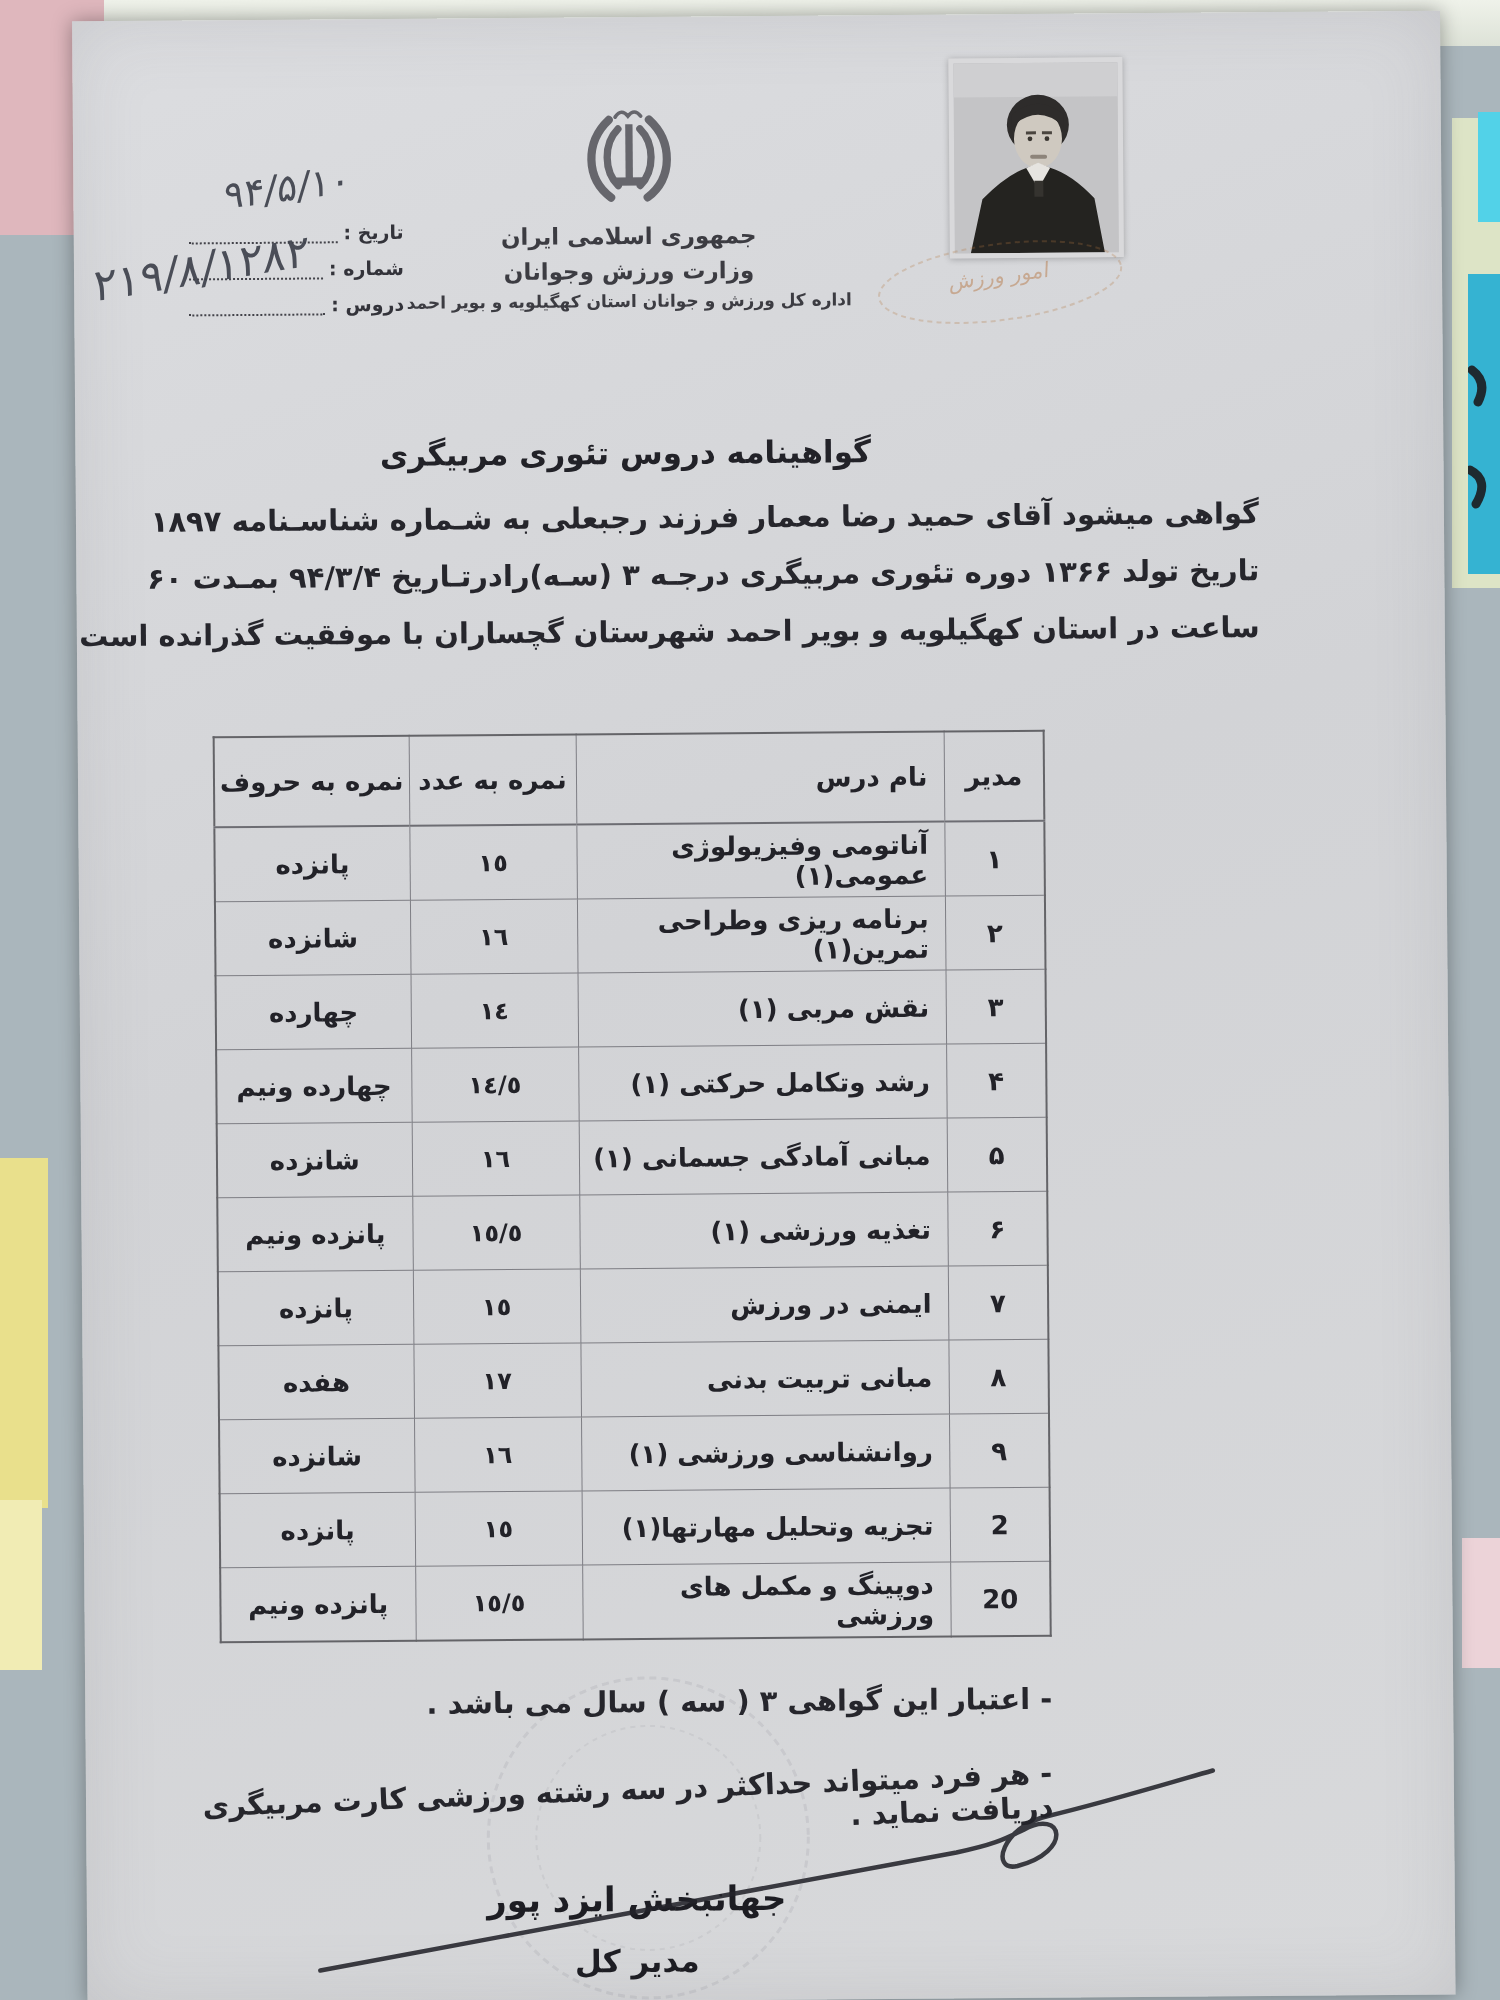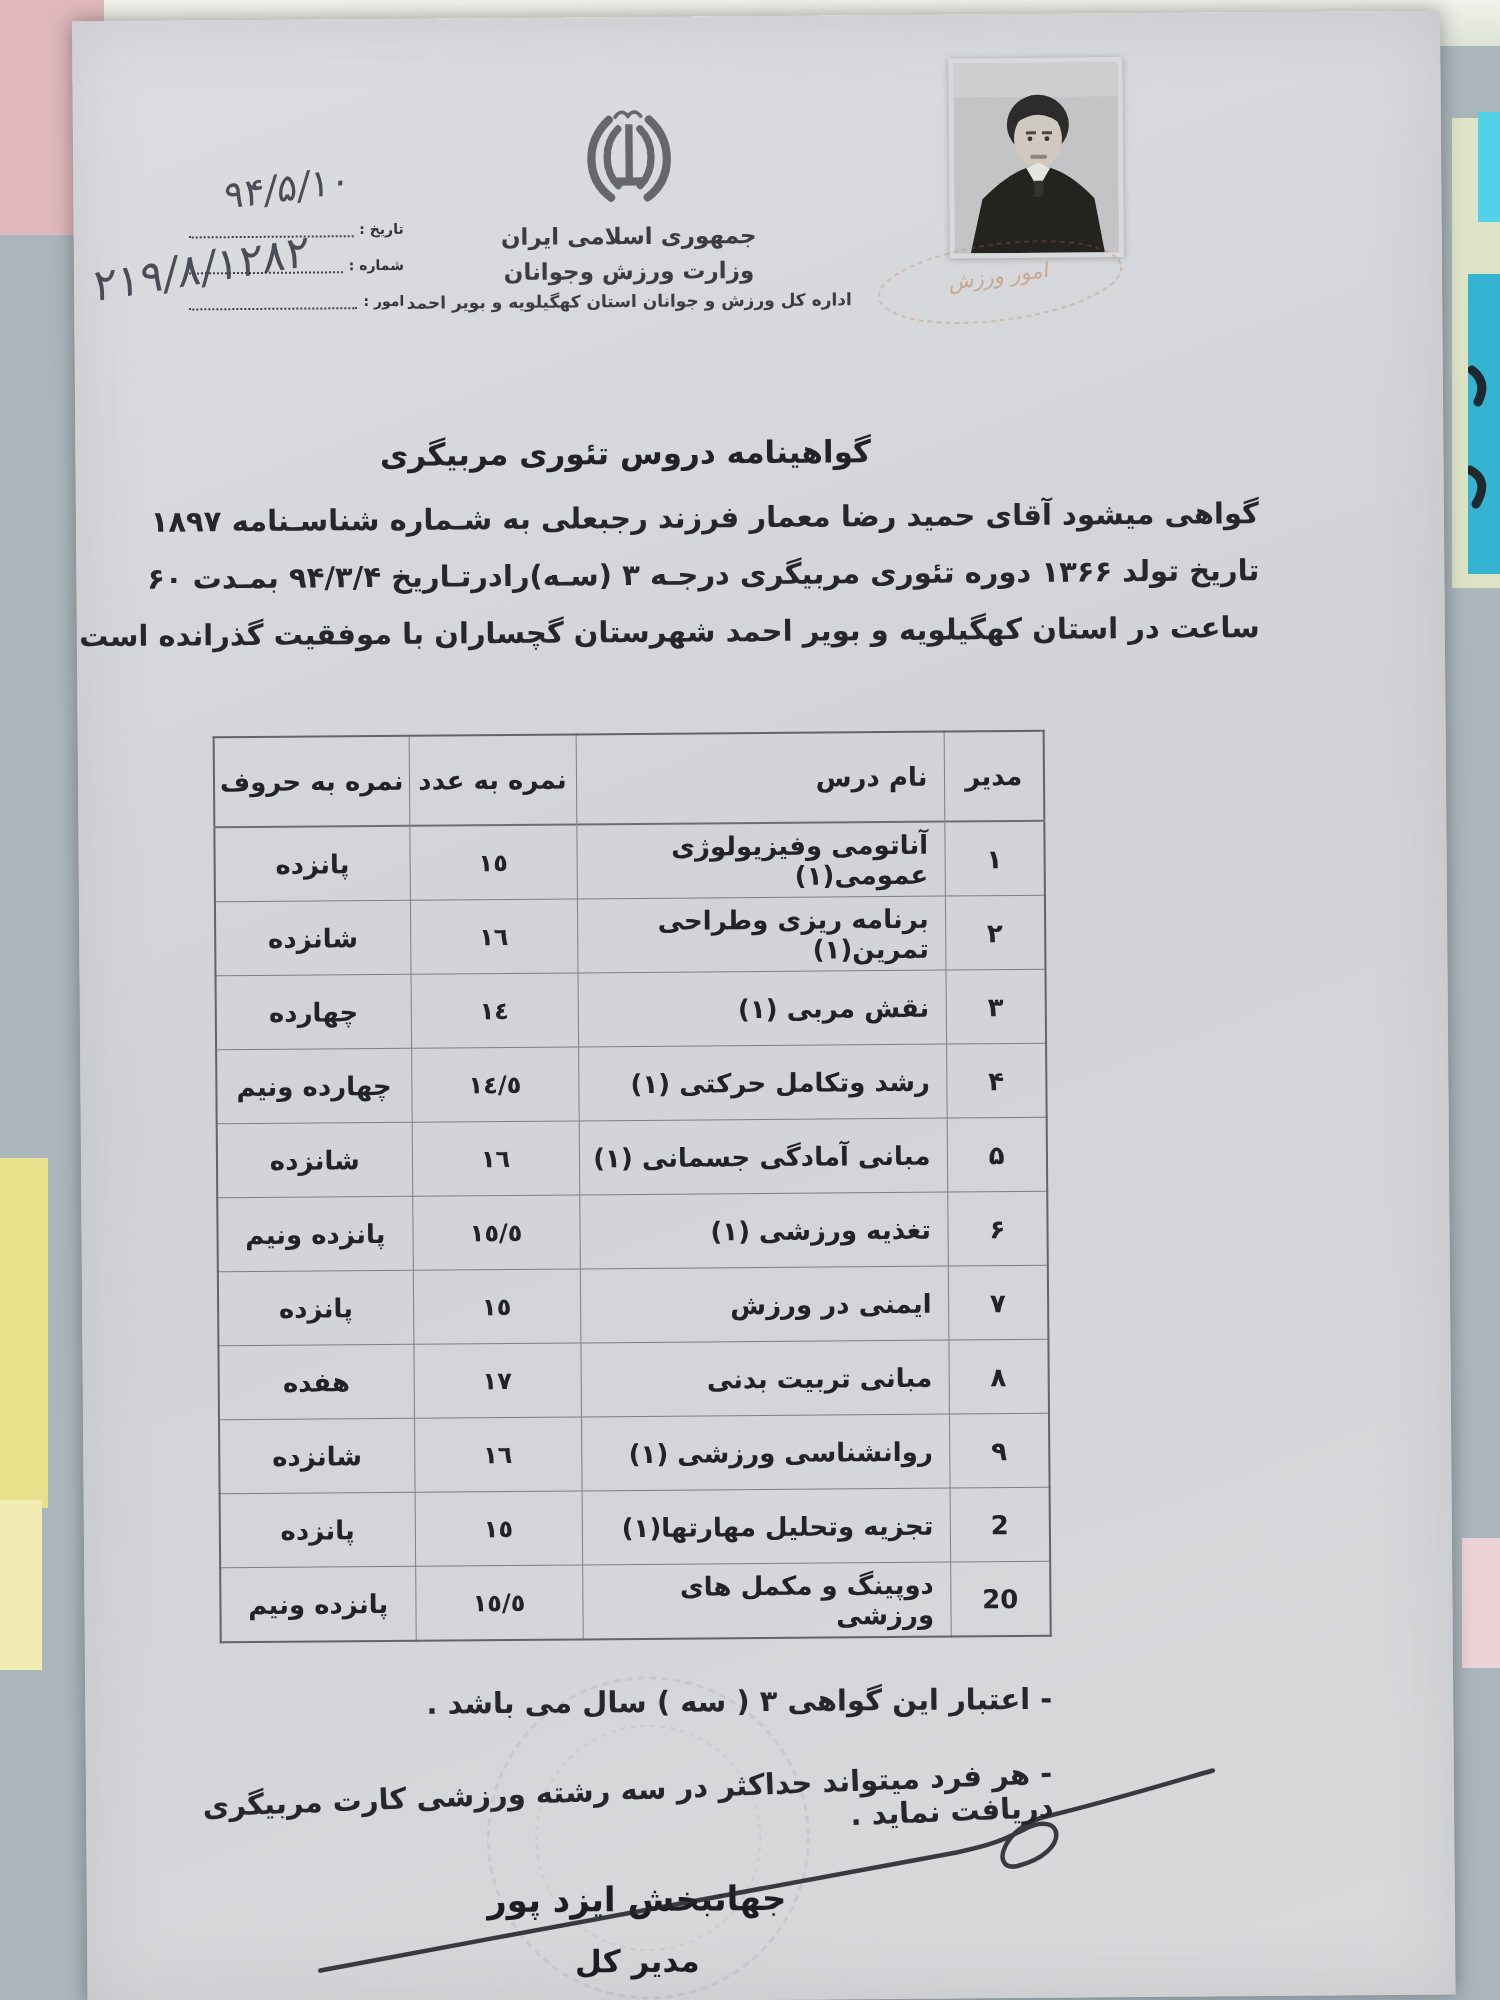--- a/index.html
+++ b/index.html
@@ -24,21 +24,21 @@
   .paper{
     left:72px;top:16px;width:1368px;height:1984px;z-index:2;
     background:linear-gradient(160deg,#dcdde0 0%,#d2d3d6 45%,#d8d9db 100%);
     transform:rotate(-0.45deg);transform-origin:50% 0;
     box-shadow:0 0 20px rgba(0,0,0,.35), inset 0 0 70px rgba(115,115,122,.18);
   }
   .fa{direction:rtl;unicode-bidi:plaintext}
 
   
   .stampbox-row{left:115px;width:215px;display:flex;flex-direction:row;direction:rtl;align-items:flex-end;gap:6px}
-  .stampbox-row .lbl{font-size:14px;font-weight:700;color:#33333a;white-space:nowrap}
+  .stampbox-row .lbl{font-size:19px;font-weight:700;color:#33333a;white-space:nowrap}
   .stampbox-row .dots{flex:1;border-bottom:2px dotted #43434a;height:4px}
   .hand{color:#3e424c;font-weight:400;opacity:.92;white-space:nowrap}
   .hand-date{left:150px;top:146px;font-size:38px;letter-spacing:6px;transform:rotate(-7deg) skewX(-8deg)}
   .hand-num{left:18px;top:222px;font-size:44px;letter-spacing:7px;transform:rotate(-9deg) skewX(-9deg)}
 
   
   .hdr{left:330px;width:450px;text-align:center;font-weight:700;color:#3c3c42}
   .hdr.country{top:206px;font-size:23px}
   .hdr.ministry{top:241px;font-size:23px}
   .hdr.dept{top:274px;font-size:17px}
@@ -102,21 +102,21 @@
 
   <div class="abs stampbox-row" style="top:202px">
     <span class="lbl">تاریخ :</span>
     <span class="dots"></span>
   </div>
   <div class="abs stampbox-row" style="top:238px">
     <span class="lbl">شماره :</span>
     <span class="dots"></span>
   </div>
   <div class="abs stampbox-row" style="top:274px">
-    <span class="lbl">امور :</span>
+    <span class="lbl">دروس :</span>
     <span class="dots"></span>
   </div>
   <div class="abs hand hand-date fa">۹۴/۵/۱۰</div>
   <div class="abs hand hand-num fa">۲۱۹/۸/۱۲۸۲</div>
 
   <svg class="abs emblem" viewBox="0 0 140 120">
     <g stroke="#66666c" fill="none" stroke-linecap="round">
       <path d="M55,13 q7,-10 14,-1 q7,-9 14,0" stroke-width="4"></path>
       <path d="M58,26 C42,42 42,72 58,88" stroke-width="8"></path>
       <path d="M82,26 C98,42 98,72 82,88" stroke-width="8"></path>

